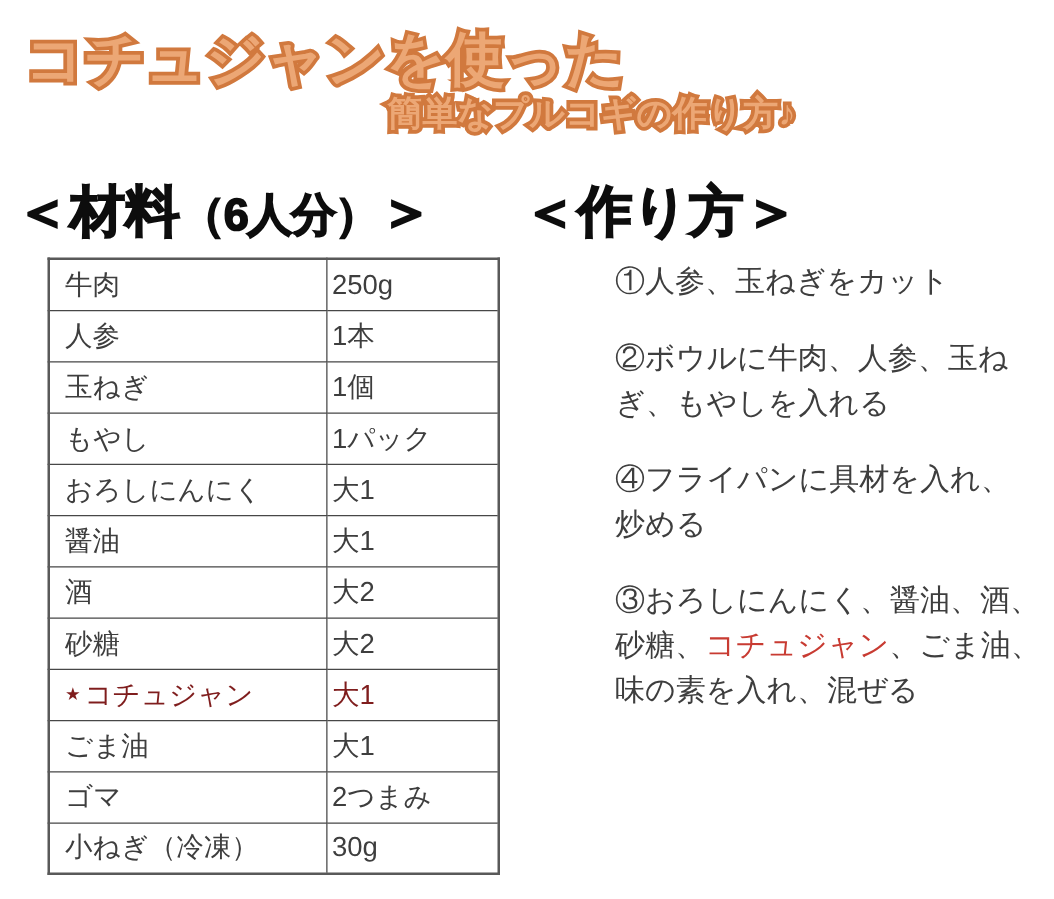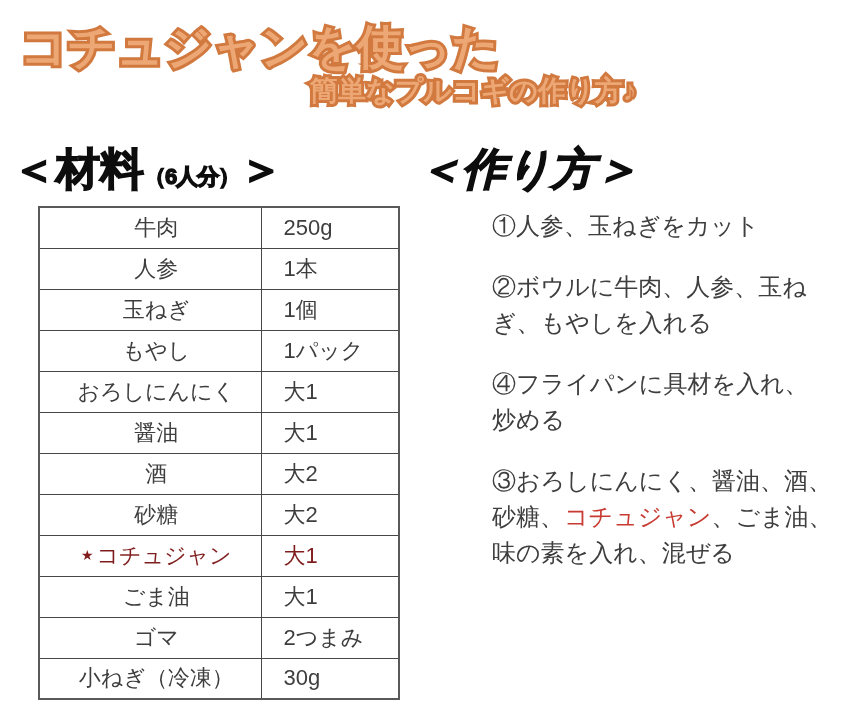--- a/index.html
+++ b/index.html
@@ -25,39 +25,39 @@
   .title-line2 { left:310px; top:72px; font-size:28px; }
 
   
   .section-heading {
     position:absolute; top:140px;
     color:#0d0d0d; font-weight:900; font-size:44px;
     -webkit-text-stroke:1.4px #0d0d0d;
     paint-order:stroke fill;
     white-space:nowrap;
   }
-  .section-heading .sub { font-size:22px; letter-spacing:-1px; }
+  .section-heading .sub { font-size:36px; letter-spacing:-1px; }
   .heading-ingredients { left:12px; }
-  .heading-directions  { left:418px;font-style:italic; }
+  .heading-directions  { left:418px; }
 
   
   table.ingredients {
     position:absolute; left:38px; top:206px;
     border-collapse:collapse;
     border:2px solid #595959;
   }
   table.ingredients td {
     border:1.5px solid #474747;
     height:41px;
     font-size:22px;
     color:#3e3e3e;
     vertical-align:middle;
   }
-  td.cell-name   { width:222px; padding-left:12px;text-align:center; }
-  td.cell-amount { width:138px; padding-left:22px; }
+  td.cell-name   { width:222px; padding-left:12px; }
+  td.cell-amount { width:138px; padding-left:4px; }
   tr.red-row td  { color:#7f1d1d; }
   .star { font-size:14px; vertical-align:3px; margin-right:3px; }
 
   
   .steps { position:absolute; left:448px; top:208px; width:392px;margin-left:44px; }
   .step { margin-bottom:25px; }
   .step-line {
     font-size:24px; line-height:36px;
     color:#3e3e3e; white-space:nowrap;
   }

